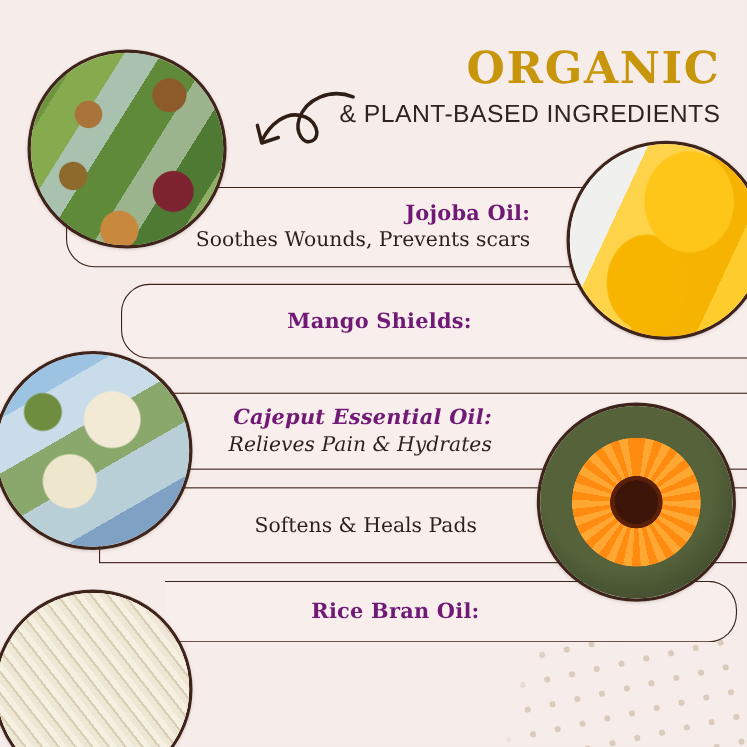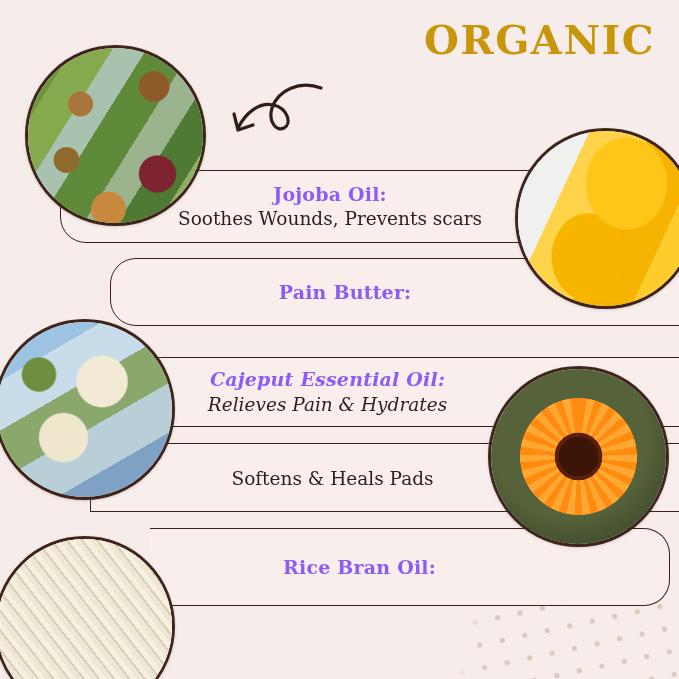--- a/index.html
+++ b/index.html
@@ -29,21 +29,21 @@
     transform-origin:100% 100%;
     opacity:.95;
     -webkit-mask-image:radial-gradient(circle at 100% 100%, #000 72%, transparent 78%);
     mask-image:radial-gradient(circle at 100% 100%, #000 72%, transparent 78%);
     pointer-events:none;
   }
 
   
   .headwrap{
     position:absolute;
-    right:24px;top:20px;
+    right:24px;top:42px;
     text-align:right;
     line-height:1;
   }
   .kicker{
     font-family:"DejaVu Serif", serif;
     font-weight:700;
     font-size:40px;
     letter-spacing:1.5px;
     color:#c8960c;
     display:block;
@@ -74,24 +74,25 @@
     border:1.4px solid #3a2119;
     display:flex;
     flex-direction:column;
     align-items:center;
     justify-content:center;
   }
   .band .title{
     font-family:"DejaVu Serif", serif;
     font-weight:700;
     font-size:19px;
-    color:#8b5cf6;
+    color:#701a75;
     letter-spacing:.2px;
     line-height:1.18;
     white-space:nowrap;
+    text-align:right;
   }
   .band .desc{
     font-family:"DejaVu Serif", serif;
     font-weight:400;
     font-size:18.5px;
     color:#2d1f1a;
     line-height:1.2;
     margin-top:3px;
     white-space:nowrap;
   }
@@ -103,21 +104,21 @@
 
   
   #band-jojoba   {left:60px; top:170px; width:700px; height:73px;
                   border-radius:0 0 0 26px; border-top-width:1.4px;}
   #band-mango    {left:110px; top:258px; width:700px; height:68px;
                   border-radius:26px 0 0 26px;}
   #band-cajeput  {left:70px; top:357px; width:700px; height:70px;
                   border-radius:0 0 0 0;}
   #band-calendula{left:90px; top:443px; width:700px; height:69px;
                   border-radius:0 0 0 0;}
-  #band-rice     {left:150px; top:528px; width:520px; height:78px;
+  #band-rice     {left:150px; top:528px; width:520px; height:56px;
                   border-radius:0 26px 26px 0; border-left:none;}
 
   
   #band-jojoba   .inner{margin-left:-160px;}
   #band-mango    .inner{margin-left:-230px;}
   #band-cajeput  .inner{margin-left:-185px;font-style:italic;}
   #band-calendula .inner{margin-left:-215px;}
   #band-rice     .inner{margin-left:-100px;}
 
   
@@ -184,38 +185,39 @@
 </style>
 </head>
 <body>
 
 <div id="stage">
 
   <div class="dotfield"></div>
 
   <div class="headwrap">
     <span class="kicker">ORGANIC</span>
+    <span class="subhead">&amp; PLANT-BASED INGREDIENTS</span>
   </div>
 
   <svg class="arrow" viewBox="0 0 112 82">
     <path d="M105 14 C 84 6, 62 16, 56 34 C 52 47, 60 58, 68 54 C 76 50, 72 34, 57 31
              C 44 28, 30 38, 22 54" fill="none" stroke="#2f1d16" stroke-width="3.2" stroke-linecap="round"></path>
     <path d="M22 56 L 18 40 M22 56 L 37 51" fill="none" stroke="#2f1d16" stroke-width="3.2" stroke-linecap="round" stroke-linejoin="round"></path>
   </svg>
 
   <div class="band" id="band-jojoba">
     <div class="inner">
       <div class="title">Jojoba Oil:</div>
       <div class="desc">Soothes Wounds, Prevents scars</div>
     </div>
   </div>
 
   <div class="band" id="band-mango">
     <div class="inner">
-      <div class="title">Pain Butter:</div>
+      <div class="title">Mango Shields:</div>
     </div>
   </div>
 
   <div class="band" id="band-cajeput">
     <div class="inner">
       <div class="title">Cajeput Essential Oil:</div>
       <div class="desc">Relieves Pain &amp; Hydrates</div>
     </div>
   </div>
 

